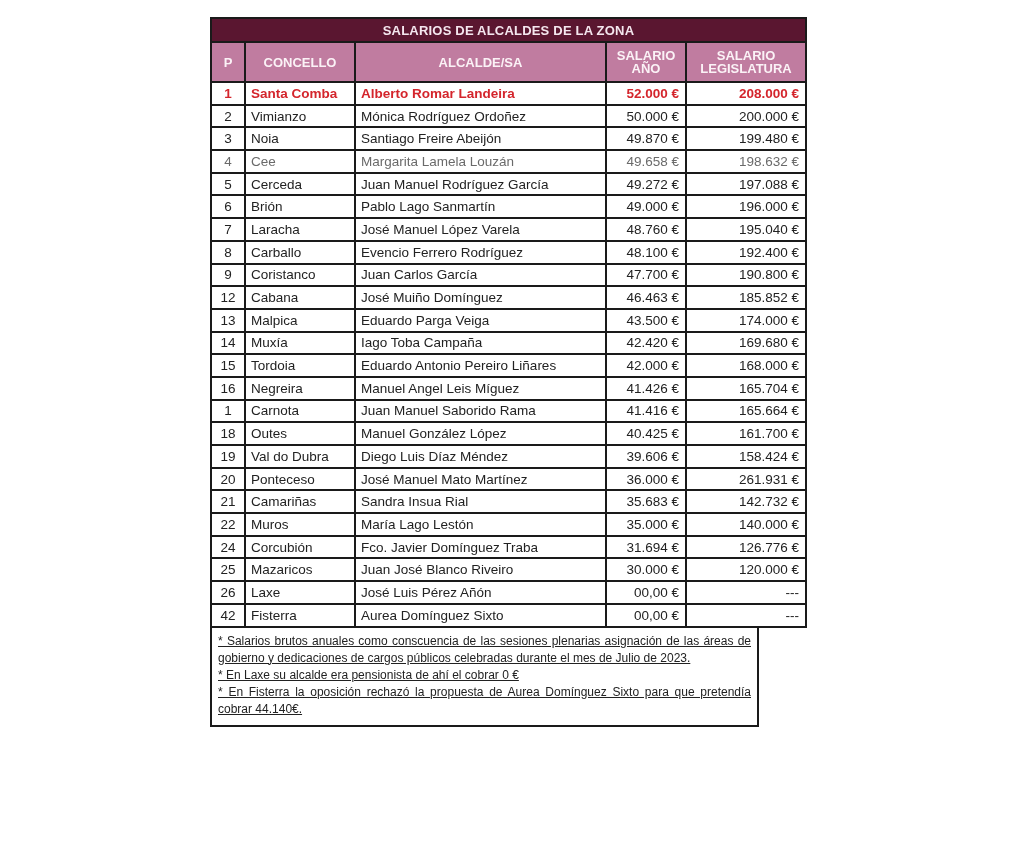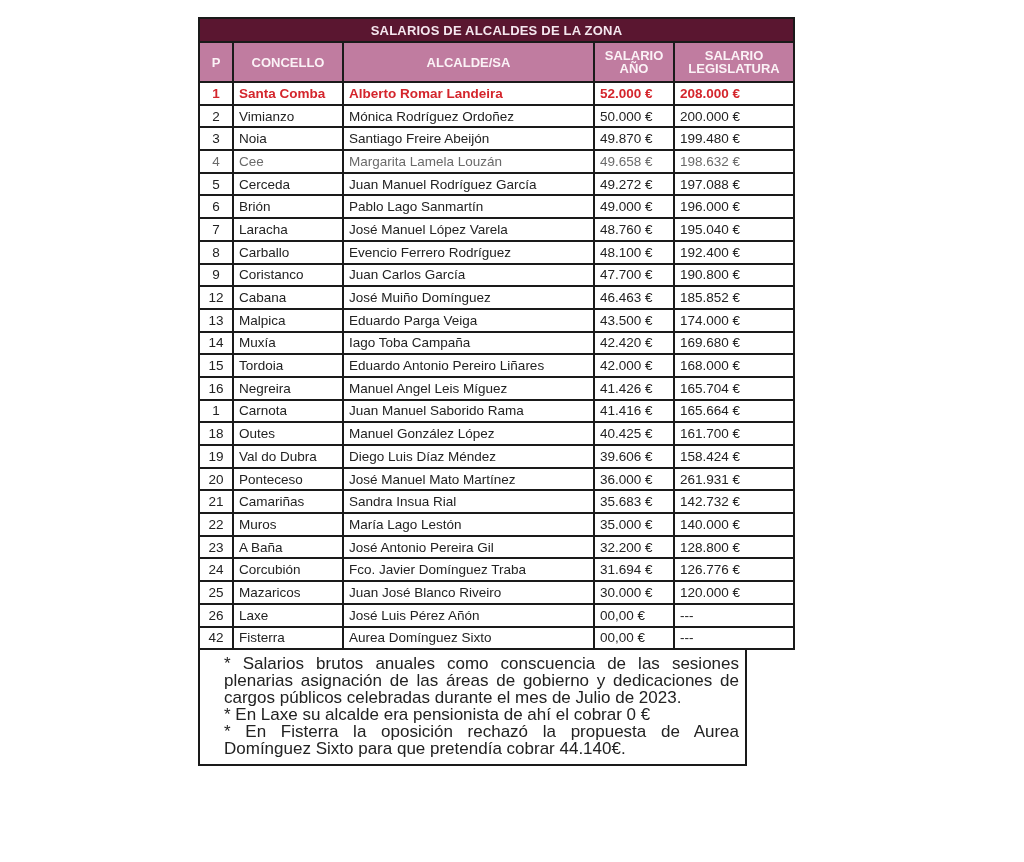--- a/index.html
+++ b/index.html
@@ -1,31 +1,31 @@
 <!DOCTYPE html>
 <html><head>
 <meta charset="utf-8">
 <style>
   html, body { margin:0; padding:0; background:#ffffff; }
   body { width:1024px; height:862px; position:relative; overflow:hidden;
          font-family: "Liberation Sans", "DejaVu Sans", sans-serif; }
-  .sheet { position:absolute; left:198px; top:17px; width:549px;border-radius:15px; }
+  .sheet { position:absolute; left:210px; top:17px; width:549px;border-radius:15px; }
   table { border-collapse:collapse; width:595px; table-layout:fixed; }
   td, th { border:2px solid #1a1a1a; padding:0 5px; white-space:nowrap; overflow:hidden; }
   .title-row td { background:#5a1630; color:#f4e6ee; font-weight:bold; font-size:13px;
                   text-align:center; height:22px; letter-spacing:0.2px; }
   .head-row th { background:#c07ca0; color:#fbf2f6; font-weight:bold; font-size:13px;
                  text-align:center; height:38px; line-height:13px; padding:0 3px; }
   .body-row td { height:20.7px; font-size:13.5px; color:#222; background:#fff; }
   .body-row td.p { text-align:center; padding:0 2px; }
-  .body-row td.num { padding-right:6px; }
+  .body-row td.num { text-align:right; padding-right:6px; }
   .body-row.highlight td { color:#d4252c; font-weight:bold; }
   .body-row.muted td { color:#6a6a6a; }
-  .notes { border:2px solid #1a1a1a; border-top:none; padding:5px 6px 7px 24px;
-           font-size:17px; line-height:17px; color:#222; text-align:justify; }
+  .notes { border:2px solid #1a1a1a; border-top:none; padding:5px 6px 7px 6px;
+           font-size:12px; line-height:17px; color:#222; text-align:justify;text-decoration:underline; }
   .notes p { margin:0; }
 </style>
 </head>
 <body>
 
 <div class="sheet">
   <table>
     <colgroup>
       <col style="width:34px">
       <col style="width:110px">
@@ -186,27 +186,20 @@
           <td class="num">142.732 €</td>
         </tr>
         <tr class="body-row">
           <td class="p">22</td>
           <td>Muros</td>
           <td>María Lago Lestón</td>
           <td class="num">35.000 €</td>
           <td class="num">140.000 €</td>
         </tr>
         <tr class="body-row">
-          <td class="p">23</td>
-          <td>A Baña</td>
-          <td>José Antonio Pereira Gil</td>
-          <td class="num">32.200 €</td>
-          <td class="num">128.800 €</td>
-        </tr>
-        <tr class="body-row">
           <td class="p">24</td>
           <td>Corcubión</td>
           <td>Fco. Javier Domínguez Traba</td>
           <td class="num">31.694 €</td>
           <td class="num">126.776 €</td>
         </tr>
         <tr class="body-row">
           <td class="p">25</td>
           <td>Mazaricos</td>
           <td>Juan José Blanco Riveiro</td>

